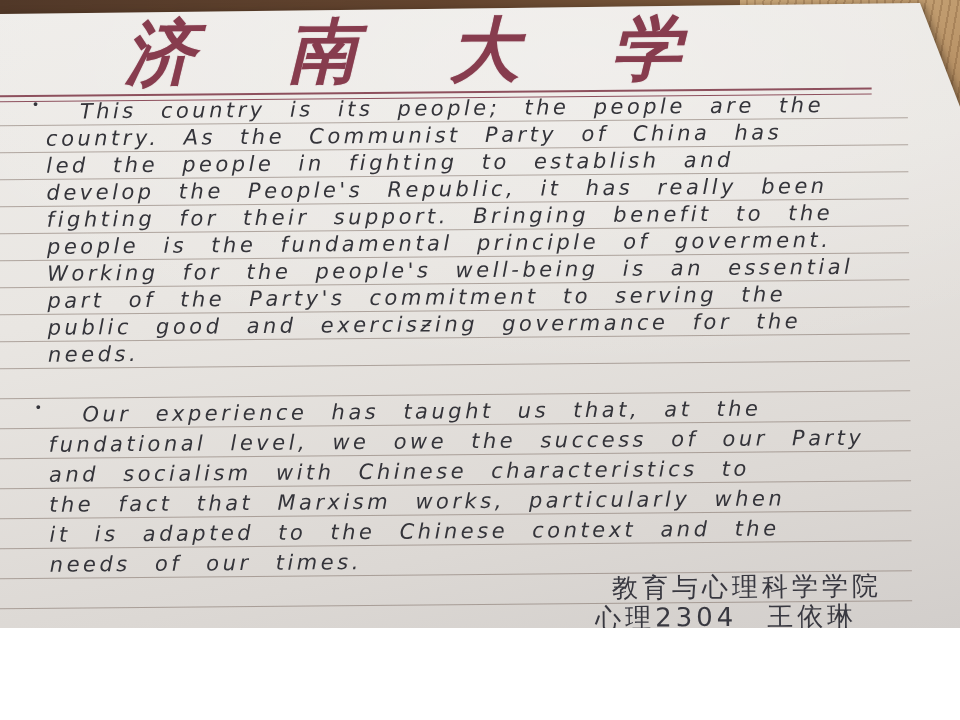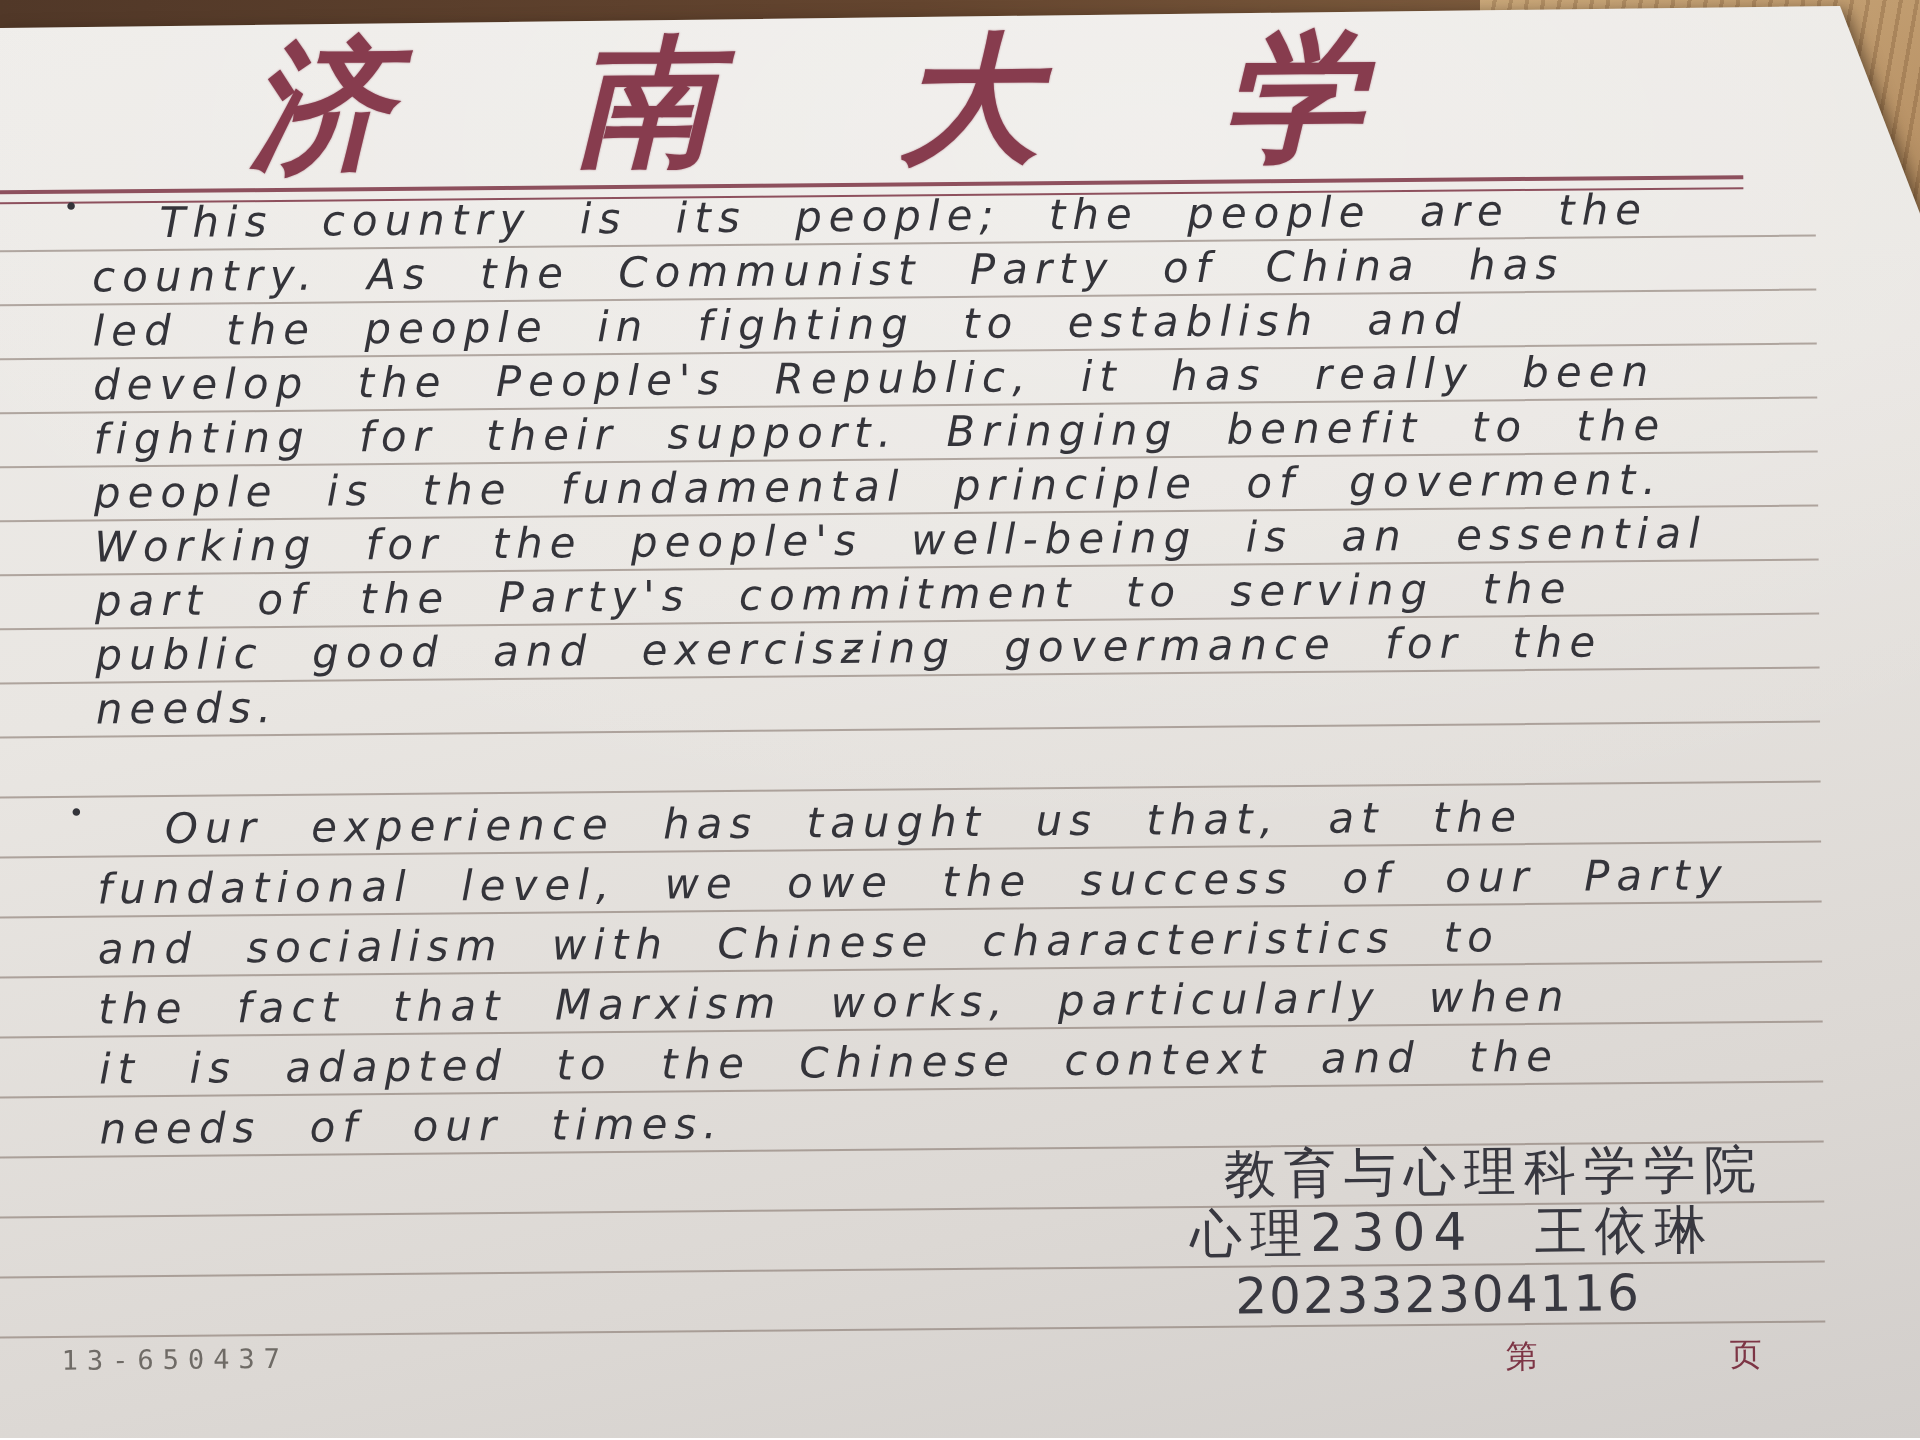--- a/index.html
+++ b/index.html
@@ -1,17 +1,17 @@
 <!DOCTYPE html>
 <html style="--header-red: #873c4e; --rule-red: #7d3545; --ink: #34343a;"><head>
 <meta charset="utf-8">
 <style>
   html,body{margin:0;padding:0;}
   .stage{
-    position:relative;width:960px;height:719px;overflow:hidden;
+    position:relative;width:960px;height:628px;overflow:hidden;
     background:linear-gradient(95deg,#513828 0%,#64452f 45%,#7d5c3e 75%,#9a7650 100%);
     font-family:"DejaVu Sans",sans-serif;
   }
   
   .wood-corner{
     position:absolute;top:-10px;right:-20px;width:240px;height:190px;
     background:
       repeating-linear-gradient(100deg, rgba(90,55,25,.22) 0 2px, rgba(0,0,0,0) 2px 8px),
       linear-gradient(160deg,#cba97b 0%,#b99367 55%,#a07c52 100%);
   }

